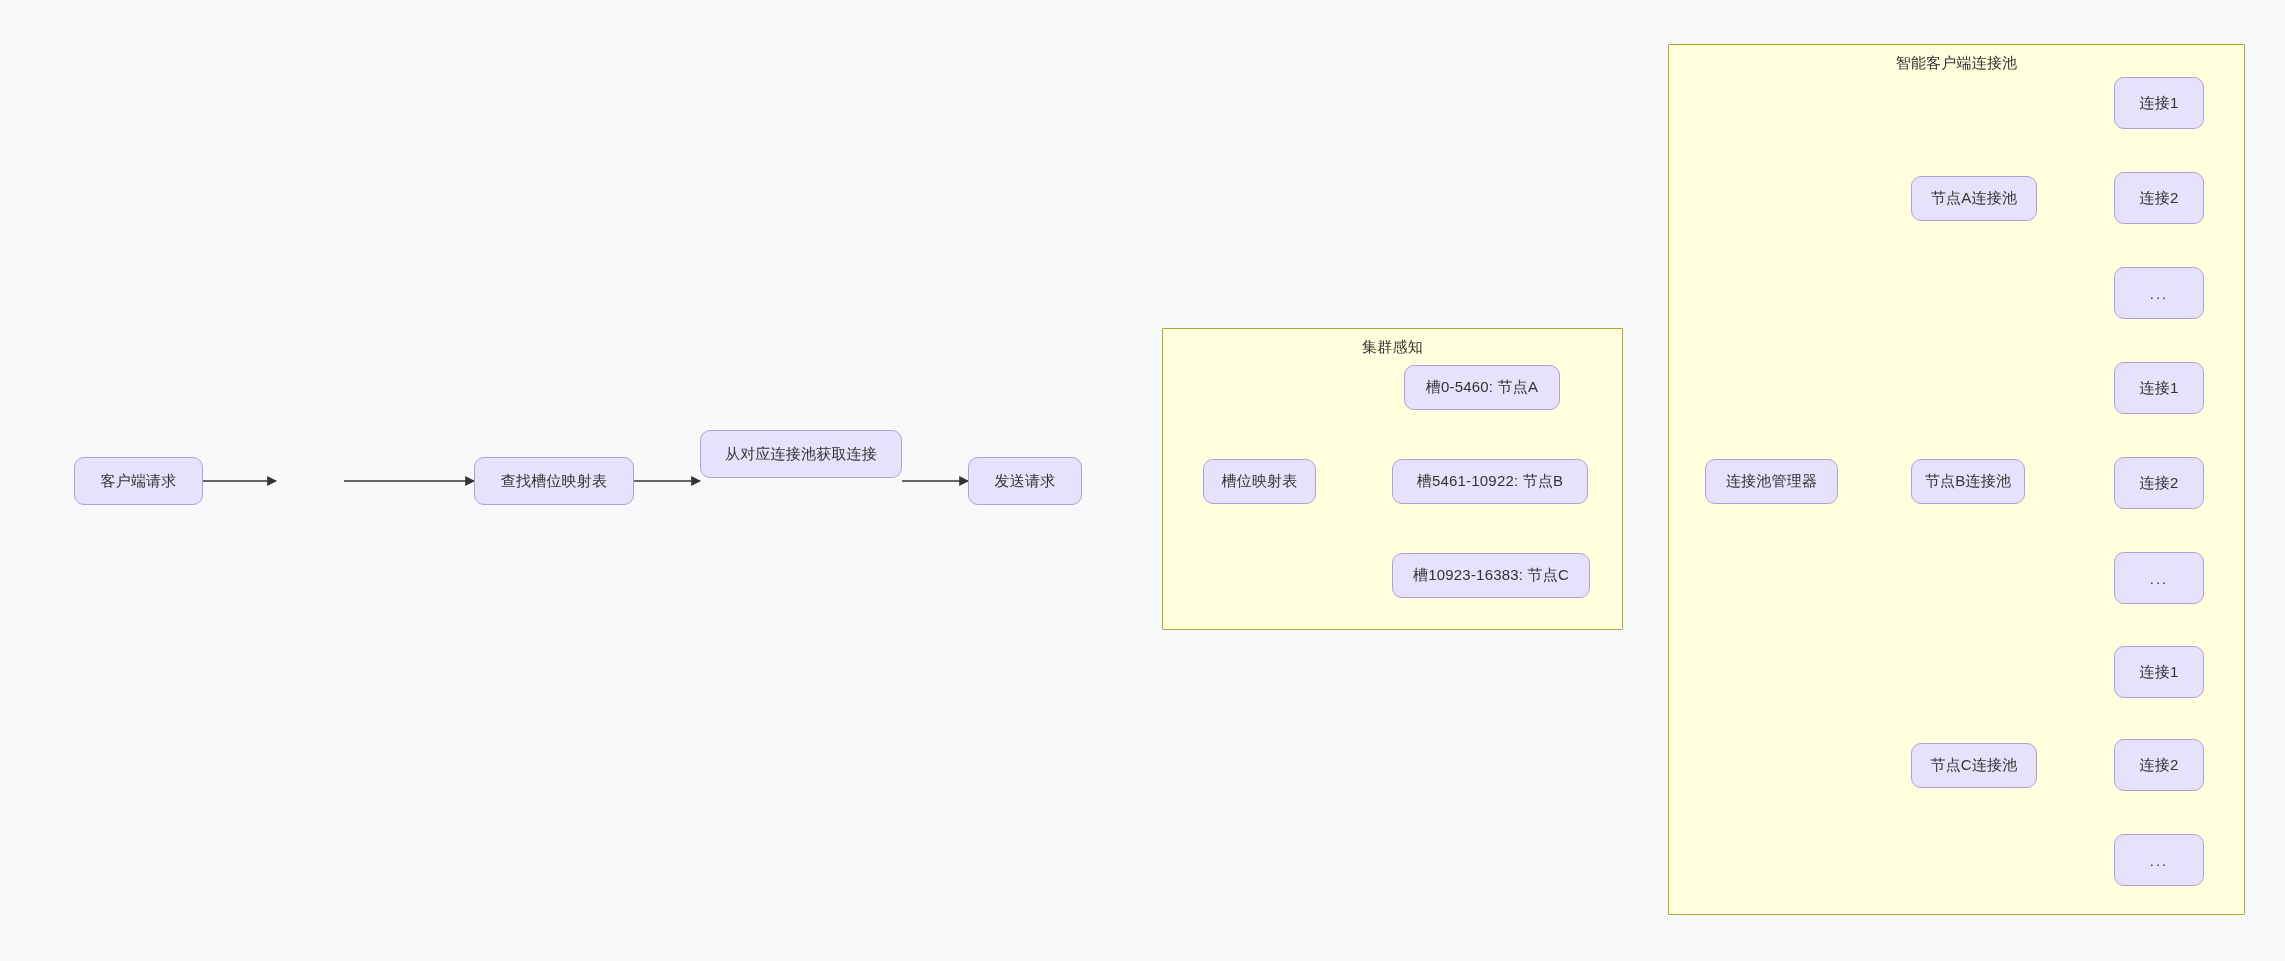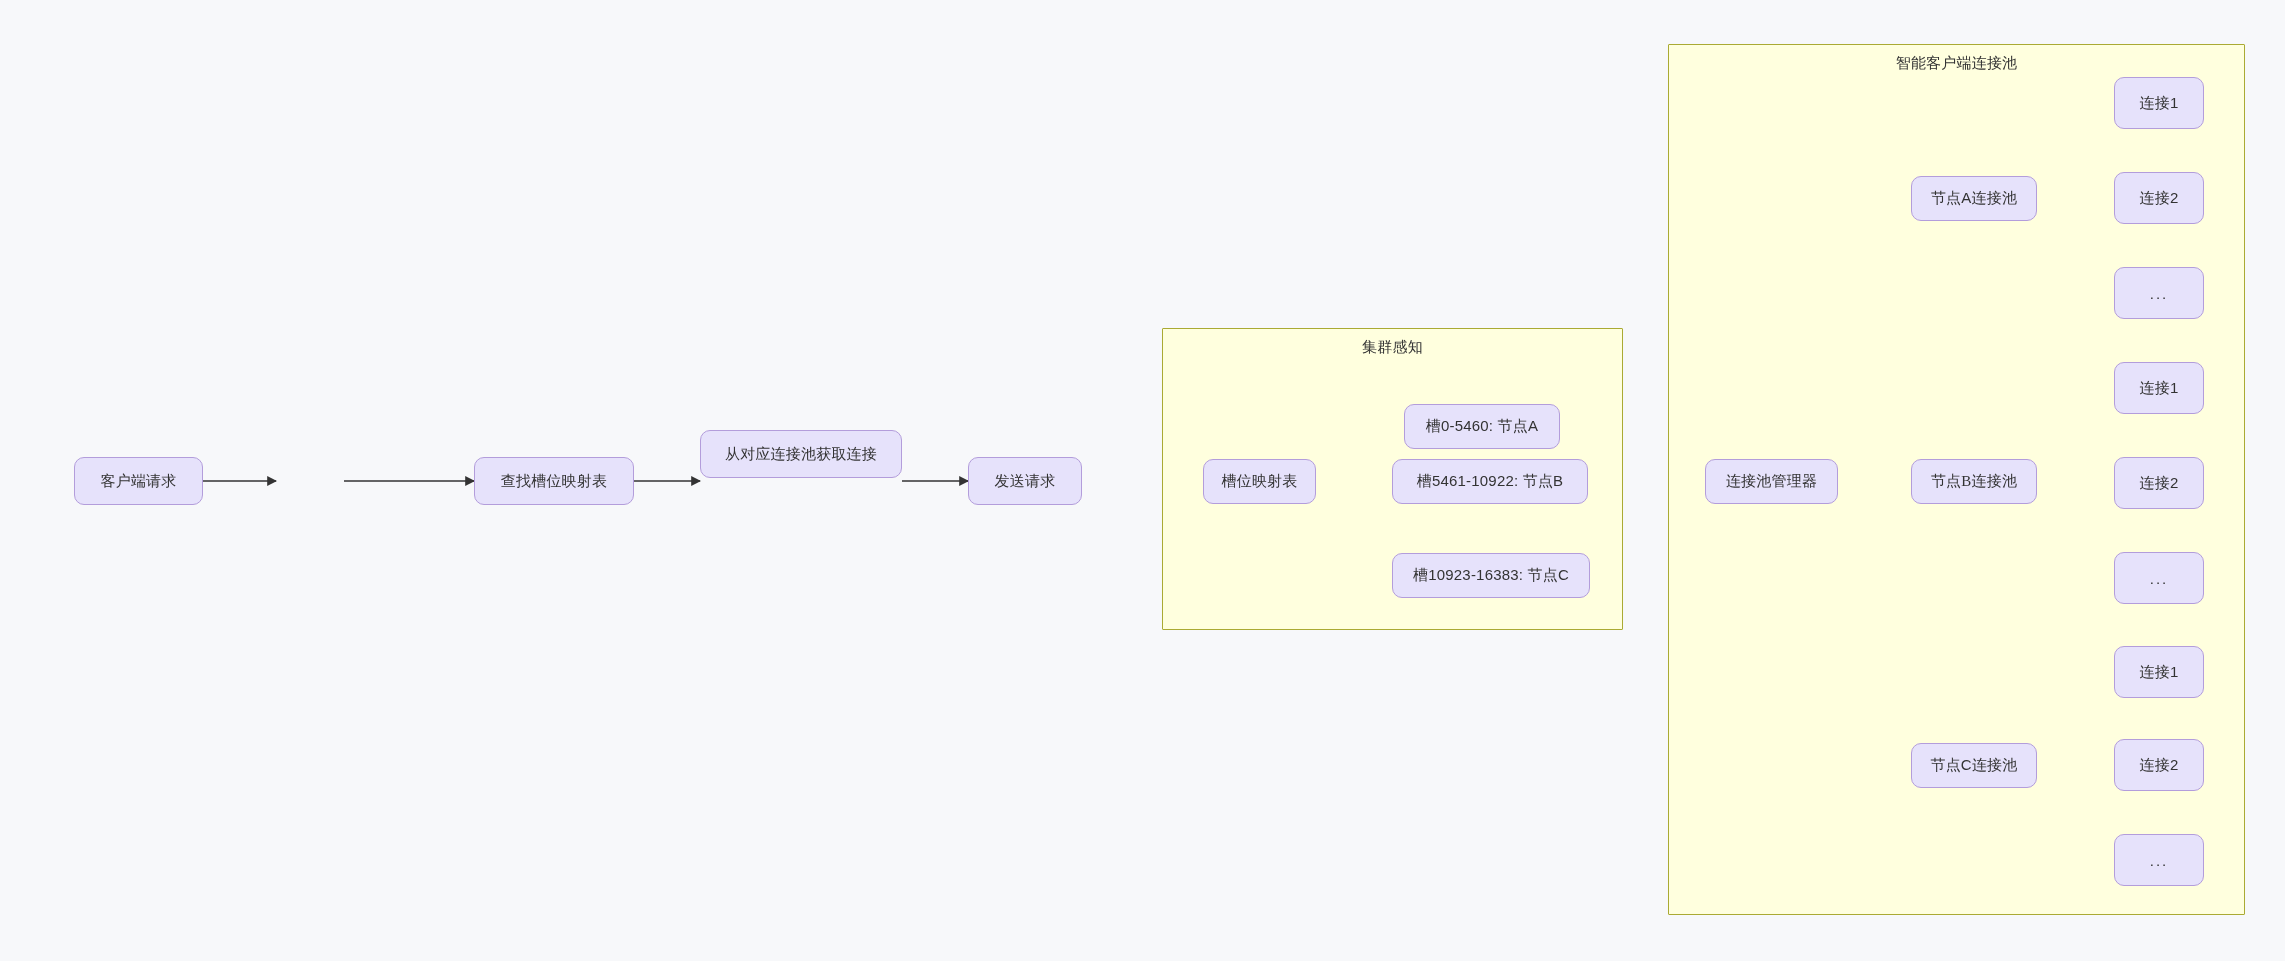--- a/index.html
+++ b/index.html
@@ -131,35 +131,35 @@
   <div class="node" style="left:700px; top:430px; width:202px; height:48px;">从对应连接池获取连接</div>
 
   <div class="node" style="left:968px; top:457px; width:114px; height:48px;">发送请求</div>
 
   <div class="subgraph" style="left:1162px; top:328px; width:461px; height:302px;padding-left:32px;">
     <div class="subgraph-title">集群感知</div>
   </div>
 
   <div class="node" style="left:1203px; top:459px; width:113px; height:45px;text-align:center;">槽位映射表</div>
 
-  <div class="node" style="left:1404px; top:365px; width:156px; height:45px;margin-top:39px;">槽0-5460: 节点A</div>
+  <div class="node" style="left:1404px; top:365px; width:156px; height:45px;">槽0-5460: 节点A</div>
 
   <div class="node" style="left:1392px; top:459px; width:196px; height:45px;">槽5461-10922: 节点B</div>
 
   <div class="node" style="left:1392px; top:553px; width:198px; height:45px;">槽10923-16383: 节点C</div>
 
   <div class="subgraph" style="left:1668px; top:44px; width:577px; height:871px;">
     <div class="subgraph-title">智能客户端连接池</div>
   </div>
 
   <div class="node" style="left:1705px; top:459px; width:133px; height:45px;">连接池管理器</div>
 
   <div class="node" style="left:1911px; top:176px; width:126px; height:45px;">节点A连接池</div>
 
-  <div class="node" style="left:1911px; top:459px; width:126px; height:45px;font-family:Liberation Serif, serif;">节点B连接池</div>
+  <div class="node" style="left:1911px; top:459px; width:114px; height:45px;">节点B连接池</div>
 
   <div class="node" style="left:1911px; top:743px; width:126px; height:45px;">节点C连接池</div>
 
   <div class="node" style="left:2114px; top:77px; width:90px; height:52px;">连接1</div>
 
   <div class="node" style="left:2114px; top:172px; width:90px; height:52px;">连接2</div>
 
   <div class="node dots" style="left:2114px; top:267px; width:90px; height:52px;">...</div>
 
   <div class="node" style="left:2114px; top:362px; width:90px; height:52px;">连接1</div>

